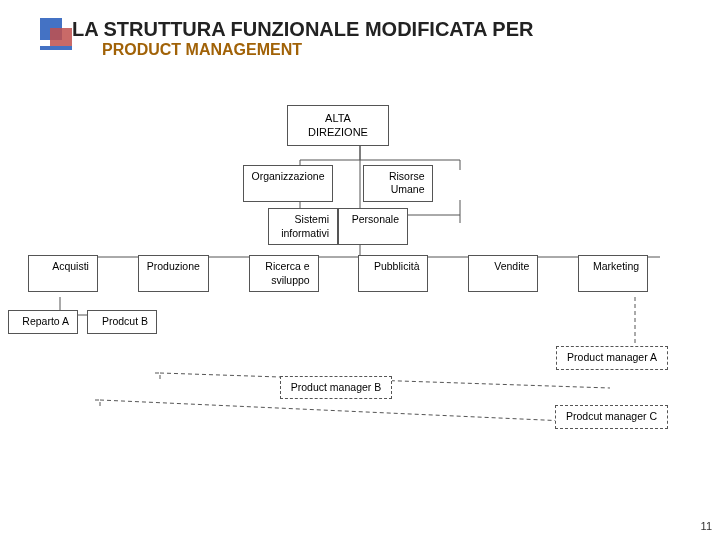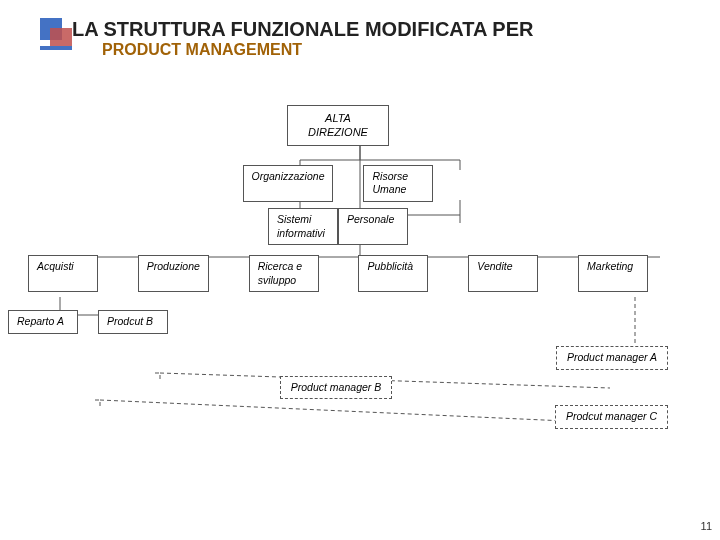--- a/index.html
+++ b/index.html
@@ -20,21 +20,21 @@
       left: 40px;
       display: flex;
       align-items: flex-start;
     }
 
     
     .box {
       border: 1px solid #555;
       background: #fff;
       padding: 4px 8px;
-      text-align: left;
+      text-align: right;
       display: inline-block;
       min-width: 70px;
       font-size: 10.5px;
       line-height: 1.3;
     }
     .alta-box {
       border: 1px solid #555;
       background: #fff;
       padding: 5px 20px;
       text-align: center;
@@ -135,21 +135,21 @@
   <line x1="635" y1="248" x2="610" y2="248" stroke="#555" stroke-width="1" stroke-dasharray="4,3"></line>
 
   <line x1="160" y1="268" x2="610" y2="283" stroke="#555" stroke-width="1" stroke-dasharray="4,3"></line>
 
   <line x1="100" y1="295" x2="610" y2="318" stroke="#555" stroke-width="1" stroke-dasharray="4,3"></line>
 
   <polyline points="155,268 160,268 160,274" fill="none" stroke="#555" stroke-width="1" stroke-dasharray="4,3"></polyline>
   <polyline points="95,295 100,295 100,302" fill="none" stroke="#555" stroke-width="1" stroke-dasharray="4,3"></polyline>
 </svg>
 
-<div style="position:absolute;top:105px;left:0;width:676px;font-style:italic;">
+<div style="position:absolute;top:105px;left:0;width:676px;">
 
   <div style="display:flex;justify-content:center;margin-bottom:0;">
     <div class="alta-box">
       <div style="white-space:pre-line;font-size:11px;">ALTA
 DIREZIONE</div>
     </div>
   </div>
 
   <div style="display:flex;justify-content:center;gap:30px;margin-top:19px;margin-left:0;">
     <div class="box">Organizzazione</div>
@@ -165,21 +165,21 @@
 
   <div style="display:flex;justify-content:space-around;padding:0 8px;margin-top:0px;">
     <div class="box">Acquisti</div>
     <div class="box">Produzione</div>
     <div class="box">Ricerca e<br>sviluppo</div>
     <div class="box">Pubblicità</div>
     <div class="box">Vendite</div>
     <div class="box">Marketing</div>
   </div>
 
-  <div style="display:flex;justify-content:flex-start;padding-left:8px;gap:20px;margin-top:18px;">
+  <div style="display:flex;justify-content:flex-start;padding-left:8px;gap:9px;margin-top:18px;">
     <div class="box">Reparto A</div>
     <div class="box">Prodcut B</div>
   </div>
 
   <div style="position:relative;margin-top:0;">
 
     <div style="display:flex;justify-content:flex-end;padding-right:8px;margin-top:12px;">
       <div class="dashed-box">Product manager A</div>
     </div>
 

